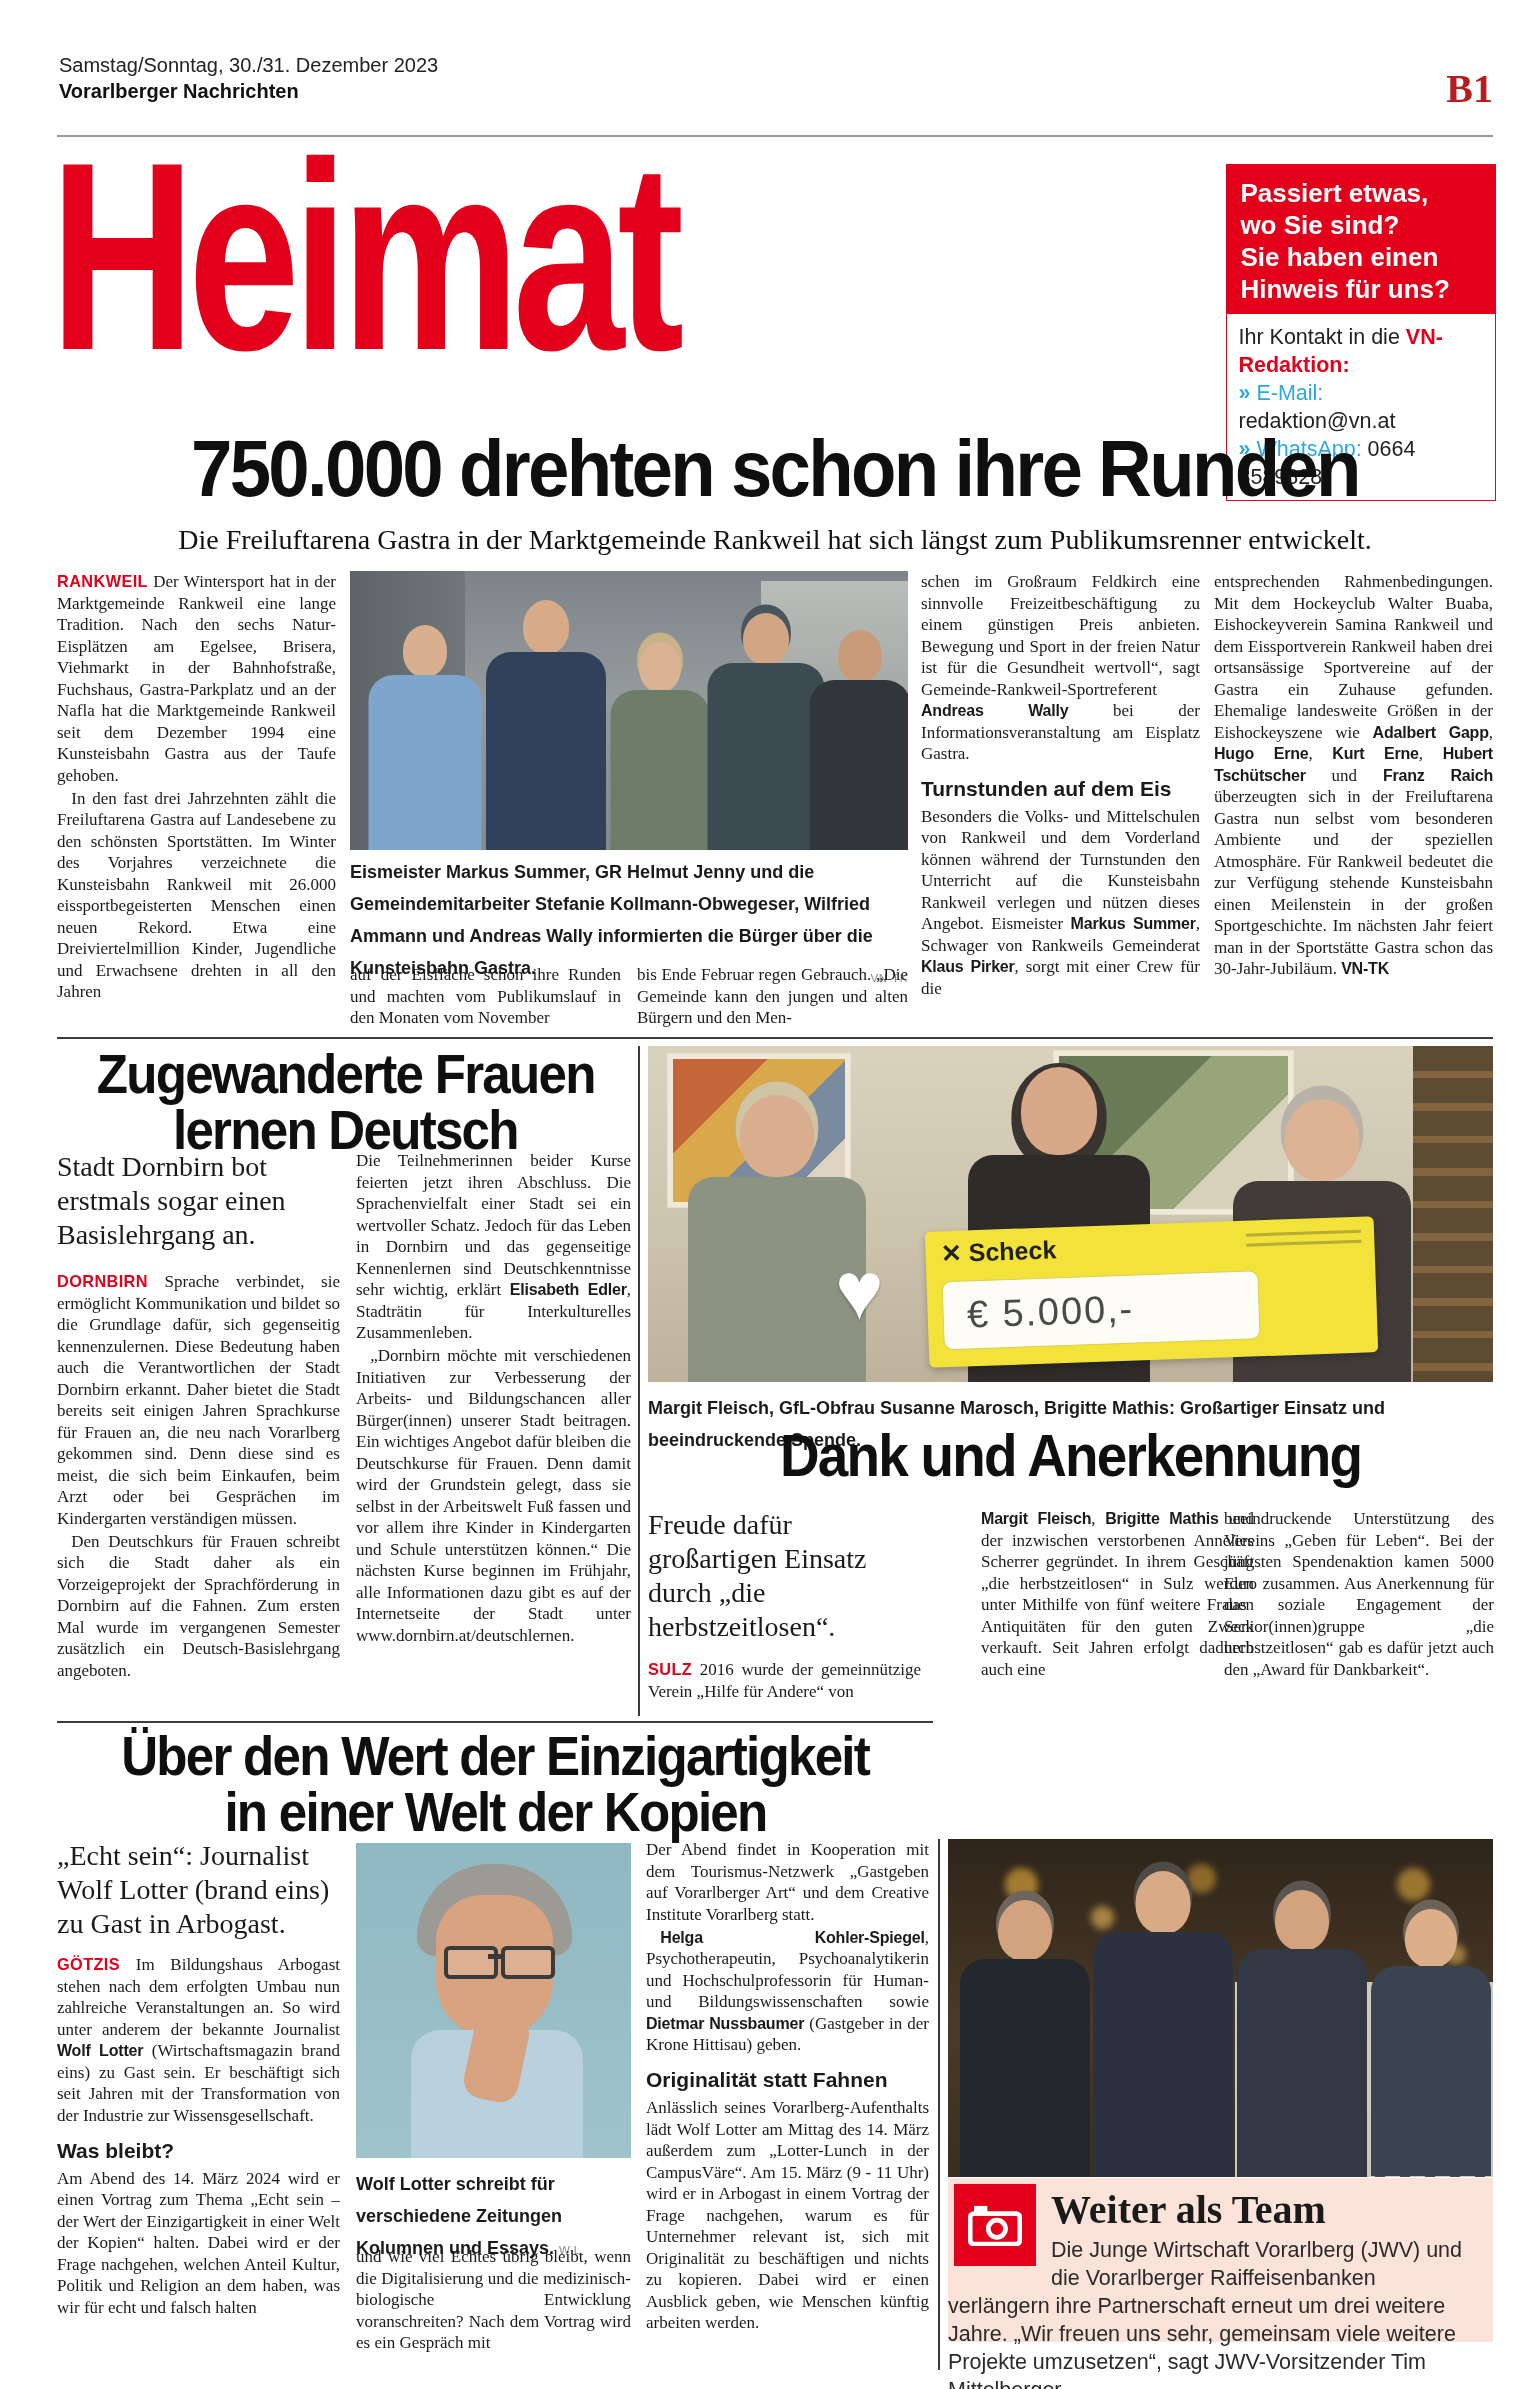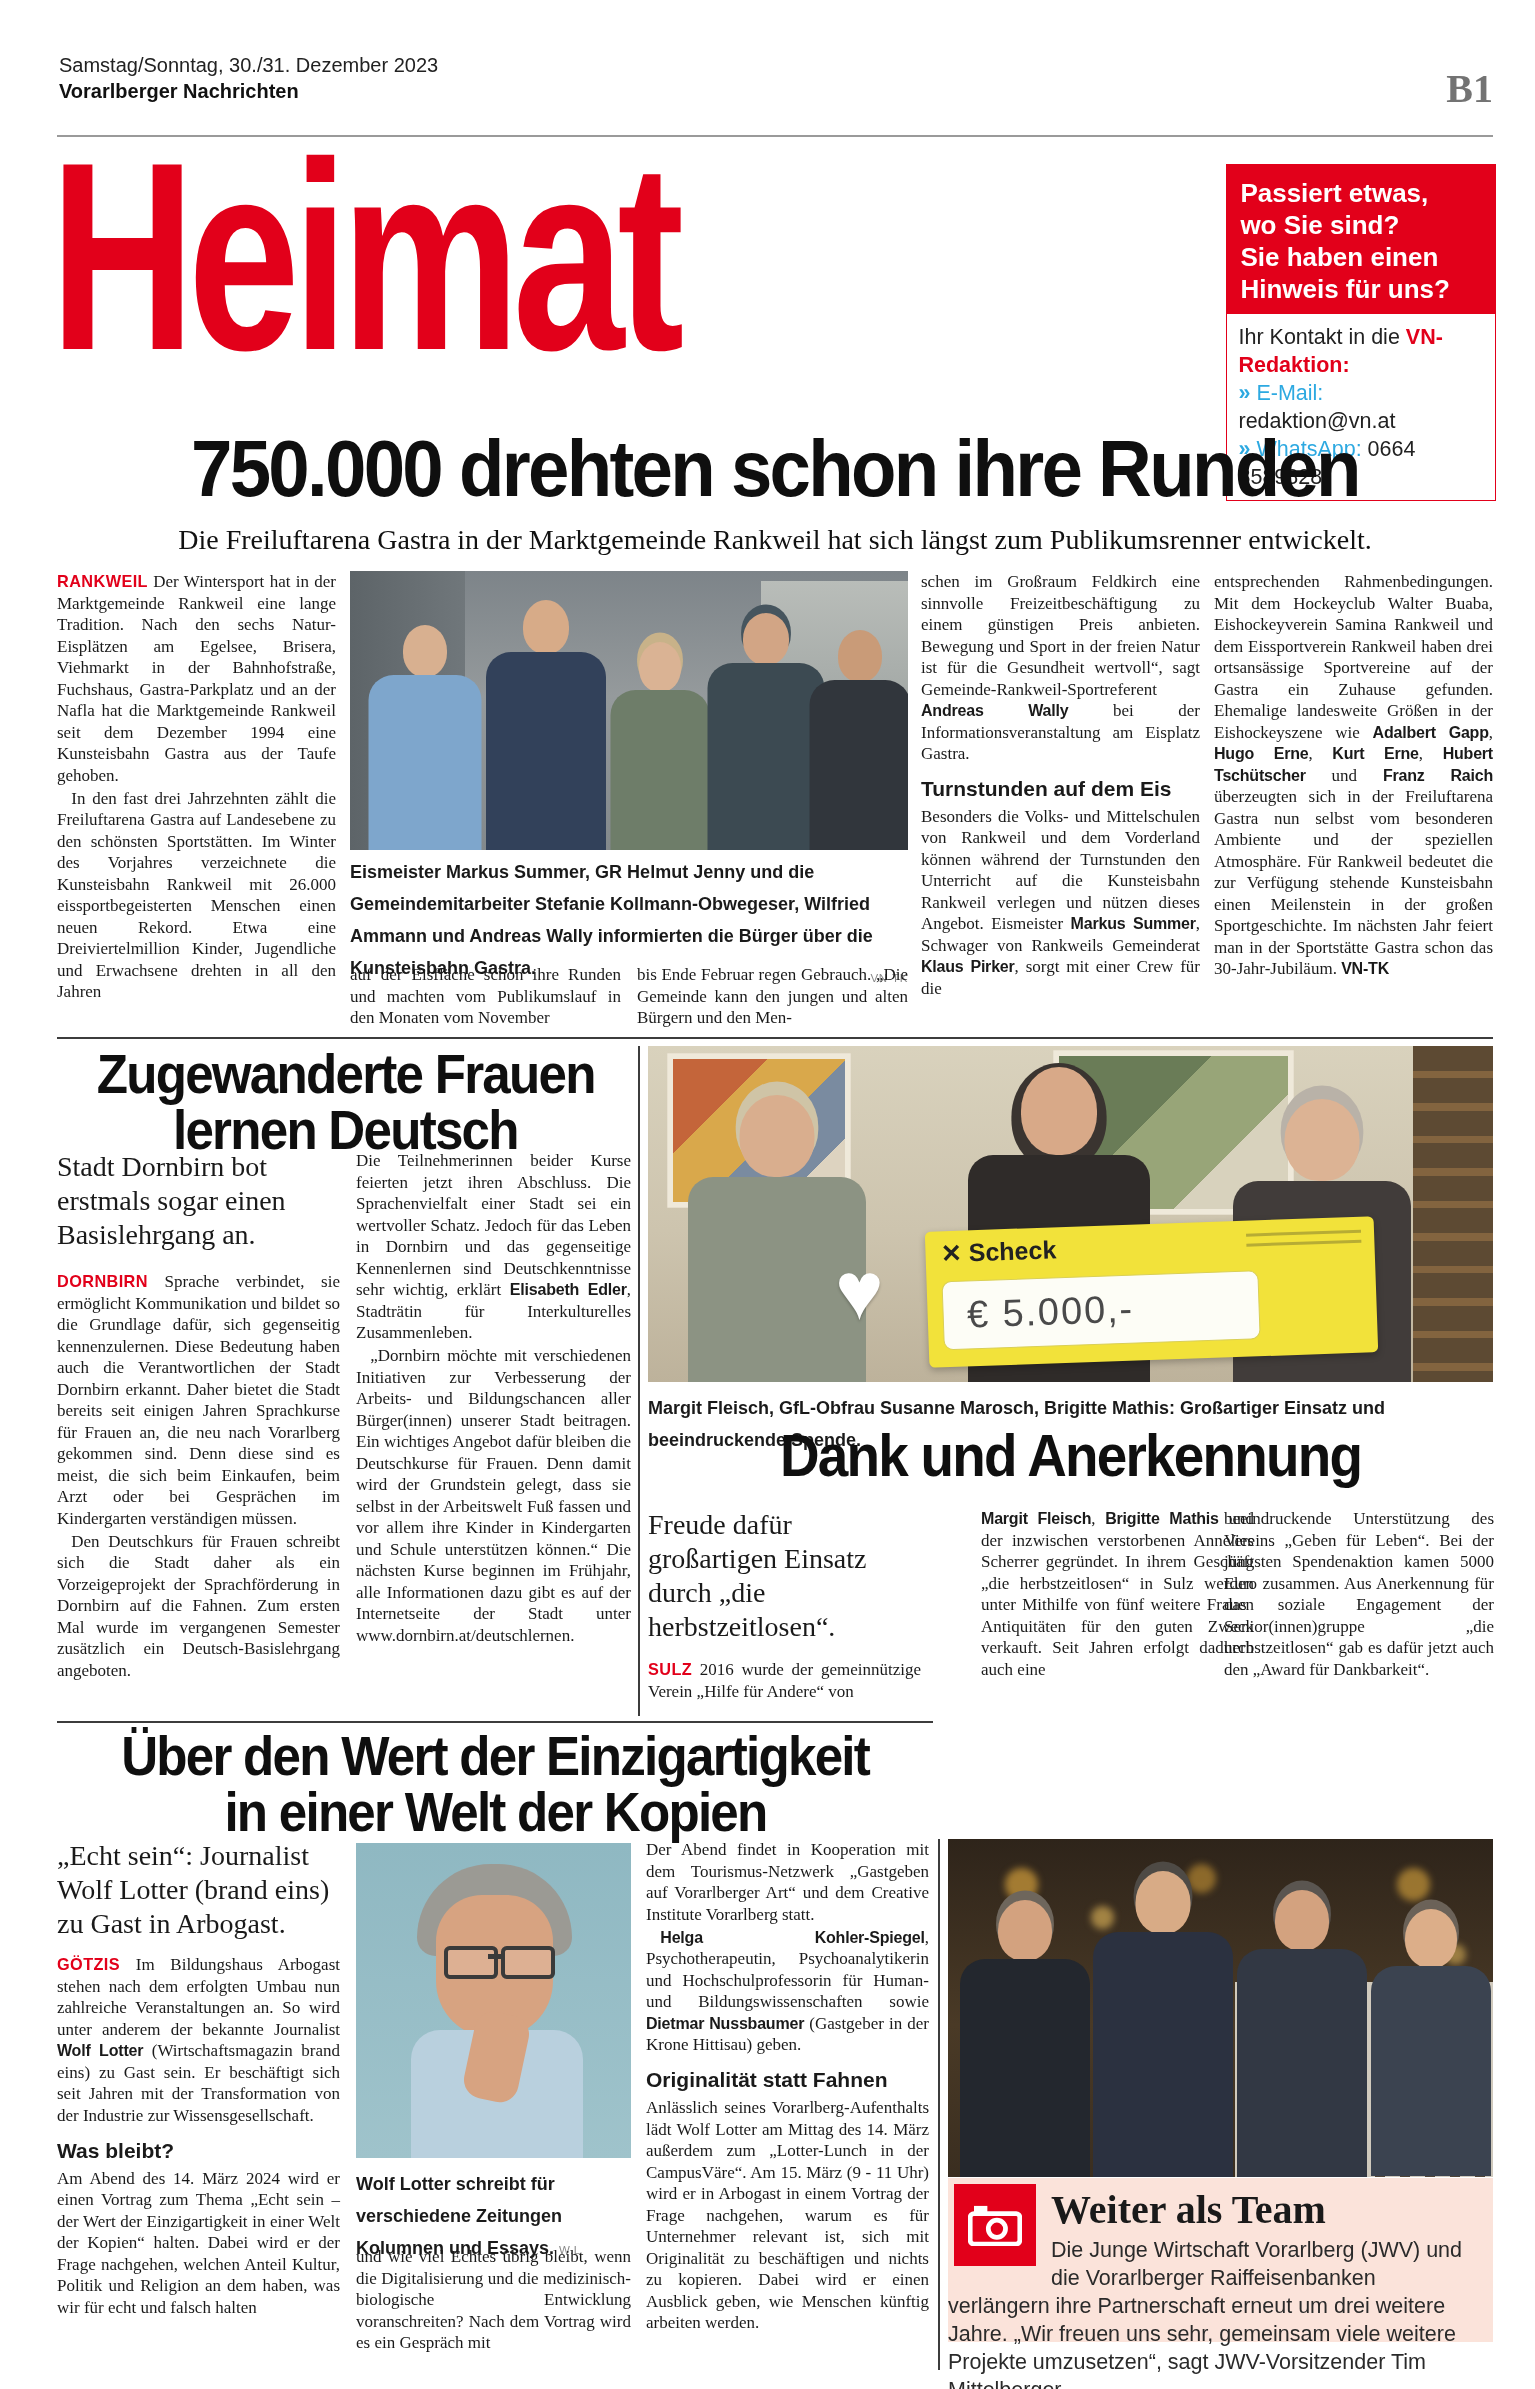--- a/index.html
+++ b/index.html
@@ -25,21 +25,21 @@
   .fig{position:absolute;}
   .fig .head{position:absolute;left:50%;transform:translateX(-50%);border-radius:50% 50% 46% 46%;}
   .fig .torso{position:absolute;left:50%;transform:translateX(-50%);border-radius:25px 25px 0 0;}
   .bokeh{position:absolute;border-radius:50%;filter:blur(3.8px);}
 </style>
 </head>
 <body>
 
 <div class="abs sans" style="left:59px;top:54px;font-size:20px;color:#222;">Samstag/Sonntag, 30./31. Dezember 2023</div>
 <div class="abs sans" style="left:59px;top:80px;font-size:20px;font-weight:bold;color:#111;">Vorarlberger Nachrichten</div>
-<div class="abs" style="right:42px;top:65px;font-size:40px;font-weight:bold;font-family:'Liberation Serif',serif;color:#737373;">B1</div>
+<div class="abs" style="right:42px;top:65px;font-size:40px;font-weight:bold;font-family:'Liberation Serif',serif;color:#b91c1c;">B1</div>
 <div class="abs" style="left:57px;top:135px;width:1436px;height:1.9px;background:#9a9a9a;"></div>
 
 <div class="abs" style="left:50px;top:122px;font-family:'Liberation Sans',sans-serif;font-weight:bold;font-size:268px;line-height:1;color:#e2001a;letter-spacing:-9.6px;transform:scaleX(.75);transform-origin:left top;">Heimat</div>
 
 <div class="abs" style="left:1226px;top:164px;width:268px;border:1.9px solid #e2001a;background:#fff;">
   <div class="sans" style="background:#e2001a;color:#fff;font-weight:bold;font-size:26px;line-height:32px;padding:11.5px 13.4px 9.6px;">
     <div>Passiert etwas,</div>
     <div>wo Sie sind?</div>
     <div>Sie haben einen</div>
     <div>Hinweis für uns?</div>

